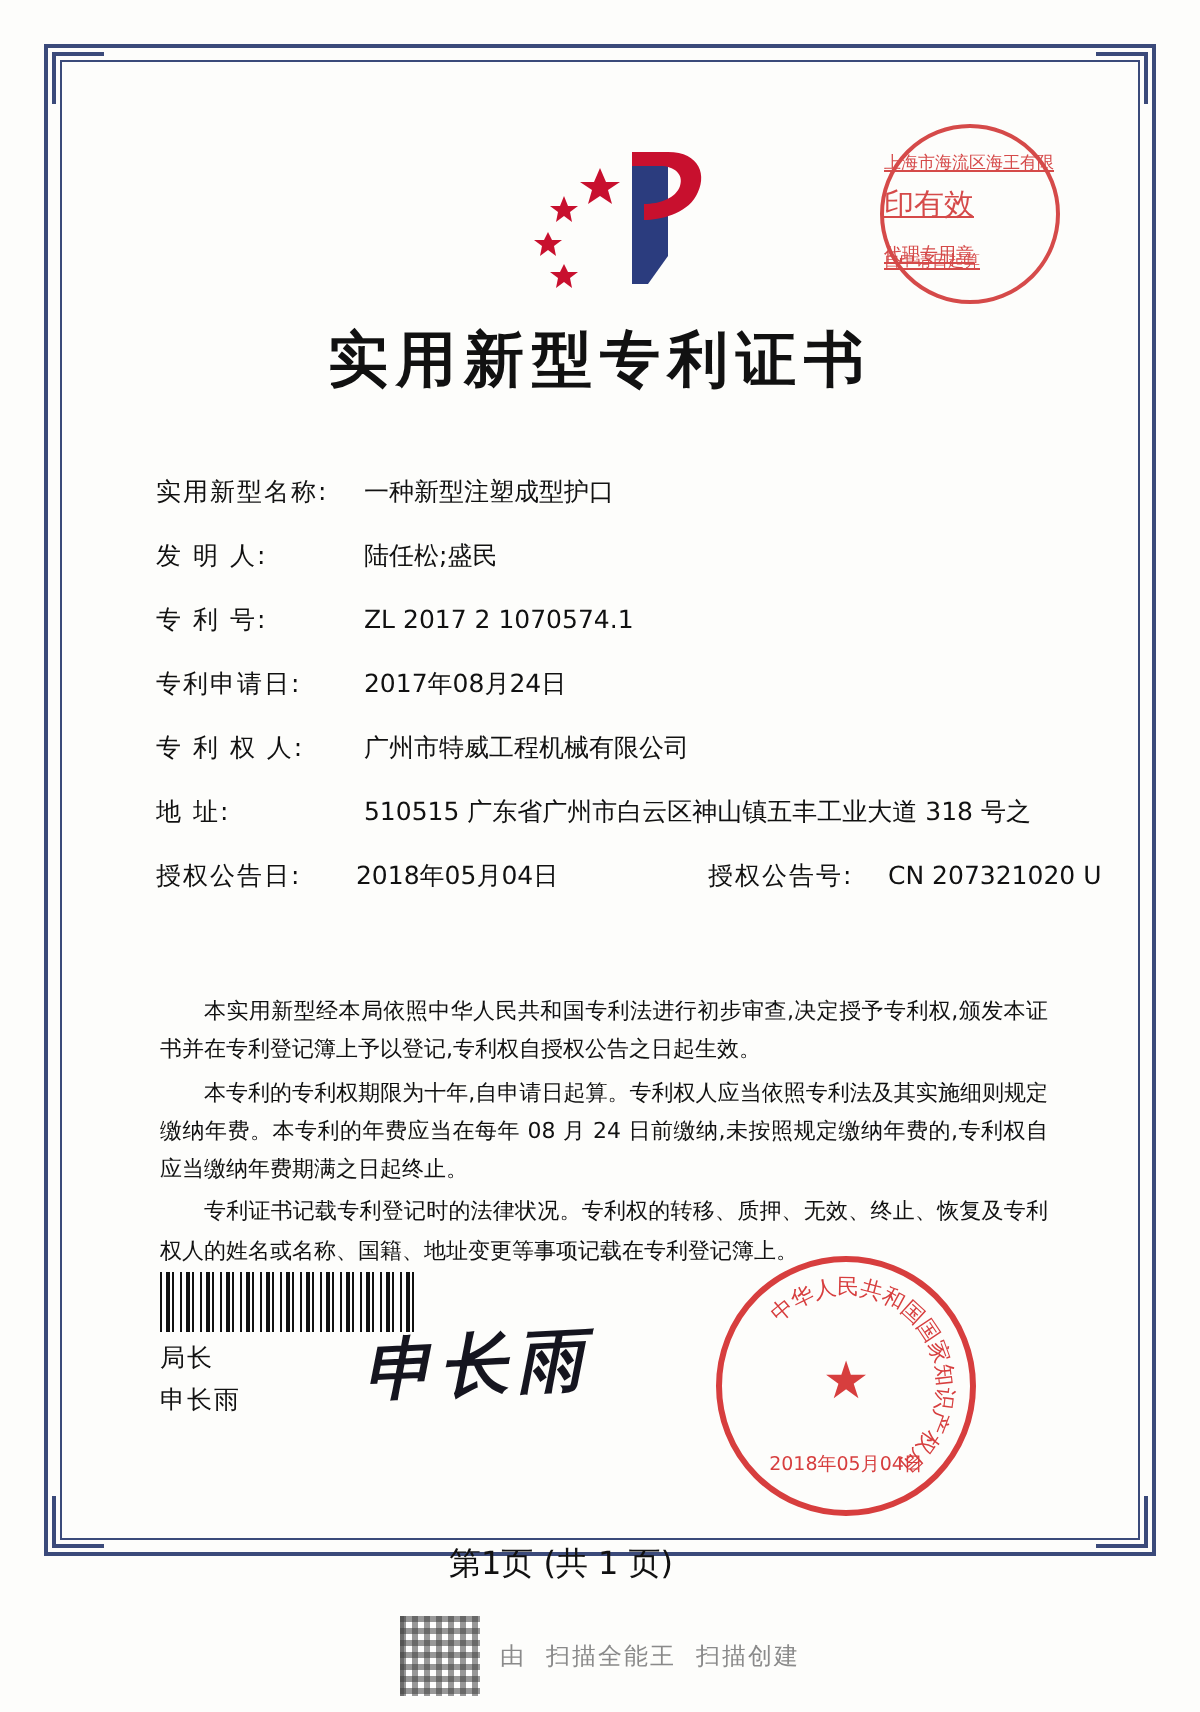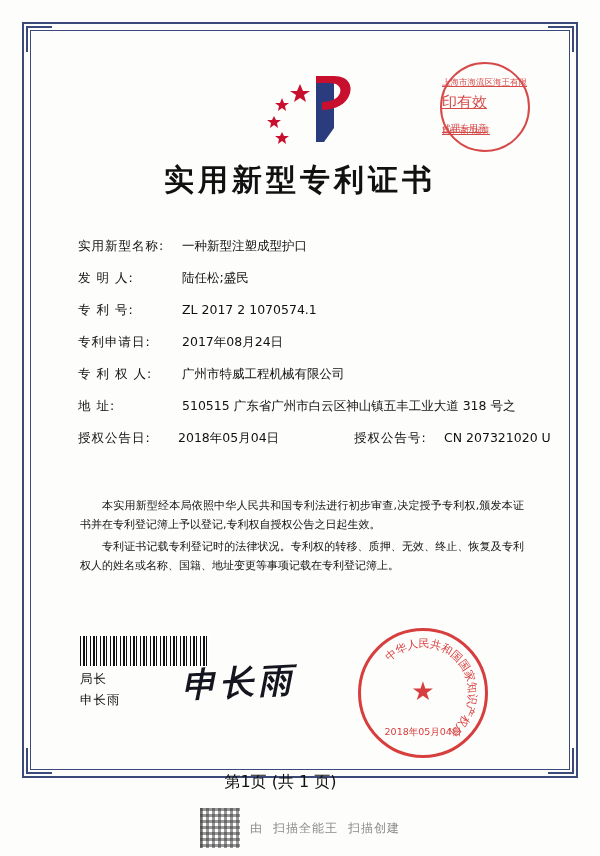--- a/index.html
+++ b/index.html
@@ -306,20 +306,21 @@
       <span class="field-value">2018年05月04日</span>
       <span class="split-right">
         <span class="field-label">授权公告号:</span>
         <span class="field-value">CN 207321020 U</span>
       </span>
     </div>
   </div>
 
   <div class="body-text">
     <p>本实用新型经本局依照中华人民共和国专利法进行初步审查,决定授予专利权,颁发本证书并在专利登记簿上予以登记,专利权自授权公告之日起生效。</p>
+    <p>本专利的专利权期限为十年,自申请日起算。专利权人应当依照专利法及其实施细则规定缴纳年费。本专利的年费应当在每年 08 月 24 日前缴纳,未按照规定缴纳年费的,专利权自应当缴纳年费期满之日起终止。</p>
     <p>专利证书记载专利登记时的法律状况。专利权的转移、质押、无效、终止、恢复及专利权人的姓名或名称、国籍、地址变更等事项记载在专利登记簿上。</p>
   </div>
 
   <div class="barcode"></div>
 
   <div class="director-label">
     <div>局长</div>
     <div>申长雨</div>
   </div>
   <div class="signature">申长雨</div>

